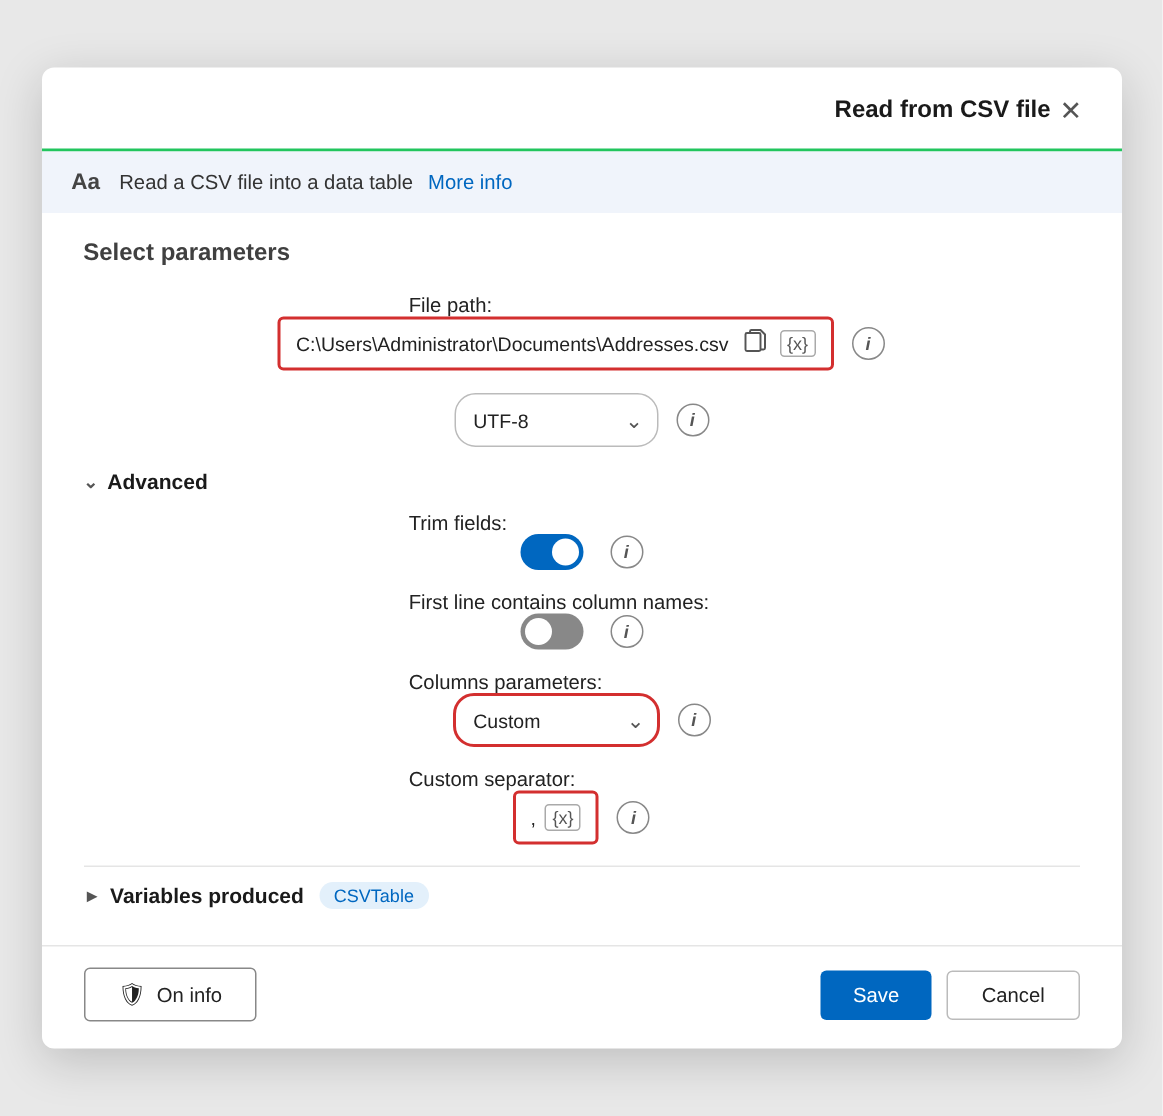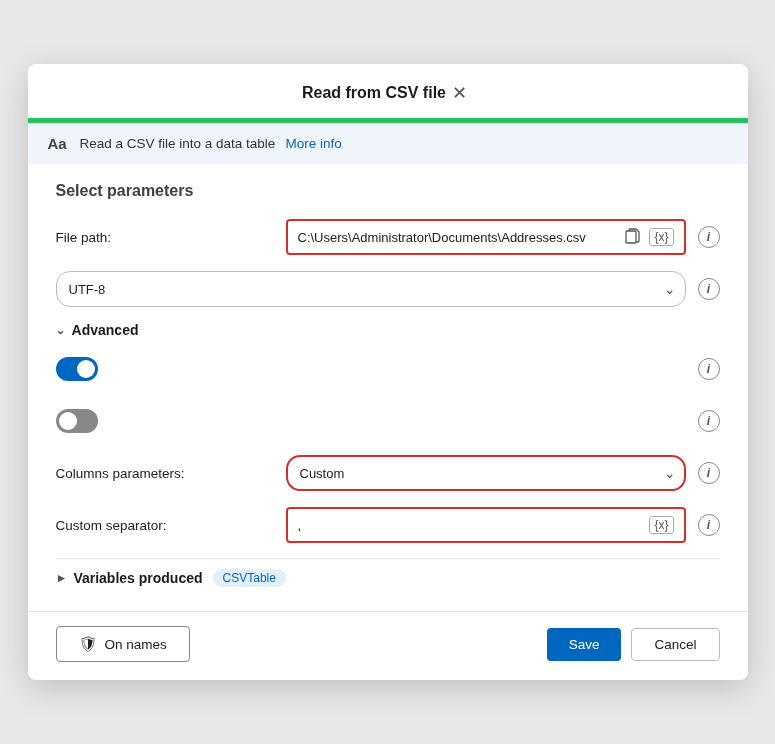--- a/index.html
+++ b/index.html
@@ -17,23 +17,23 @@
       border-radius: 8px;
       width: 720px;
       box-shadow: 0 8px 32px rgba(0,0,0,0.18);
       overflow: hidden;
     }
 
     
     .title-bar {
       display: flex;
       align-items: center;
-      justify-content: center;
+      justify-content: flex-end;
       padding: 16px 20px 12px 20px;
-      border-bottom: 5px solid #22c55e;
+      border-bottom: 2px solid #22c55e;
     }
     .title-bar-title {
       font-size: 16px;
       font-weight: 600;
       color: #1a1a1a;
     }
     .close-btn {
       background: none;
       border: none;
       cursor: pointer;
@@ -77,20 +77,21 @@
       color: #404040;
       margin-bottom: 18px;
     }
 
     
     .form-row {
       display: flex;
       align-items: center;
       margin-bottom: 14px;
       min-height: 38px;
+      flex-direction: column;
     }
     .form-label {
       min-width: 230px;
       font-size: 13.5px;
       color: #222;
     }
     .form-control-wrap {
       flex: 1;
       display: flex;
       align-items: center;
@@ -382,31 +383,33 @@
         <div class="info-icon">i</div>
       </div>
     </div>
 
     <div class="advanced-header">
       <span class="chevron">⌄</span>
       <span>Advanced</span>
     </div>
 
     <div class="form-row">
+      <div class="form-label">Trim fields:</div>
       <div class="form-control-wrap">
         <label class="toggle-switch">
           <input type="checkbox" checked="" style="">
           <span class="toggle-slider"></span>
         </label>
         <div style="flex:1;"></div>
         <div class="info-icon">i</div>
       </div>
     </div>
 
     <div class="form-row">
+      <div class="form-label">First line contains column names:</div>
       <div class="form-control-wrap">
         <label class="toggle-switch toggle-off">
           <input type="checkbox" style="">
           <span class="toggle-slider"></span>
         </label>
         <div style="flex:1;"></div>
         <div class="info-icon">i</div>
       </div>
     </div>
 
@@ -447,21 +450,21 @@
       </div>
       <span class="badge">CSVTable</span>
     </div>
 
   </div>
 
   <div class="footer">
     <div class="footer-left">
       <button class="btn btn-outline">
         <span style="font-size:15px;">🛡</span>
-        <span>On names</span>
+        <span>On info</span>
       </button>
     </div>
     <div class="footer-right">
       <button class="btn btn-primary">Save</button>
       <button class="btn btn-secondary">Cancel</button>
     </div>
   </div>
 
 </div>
 

